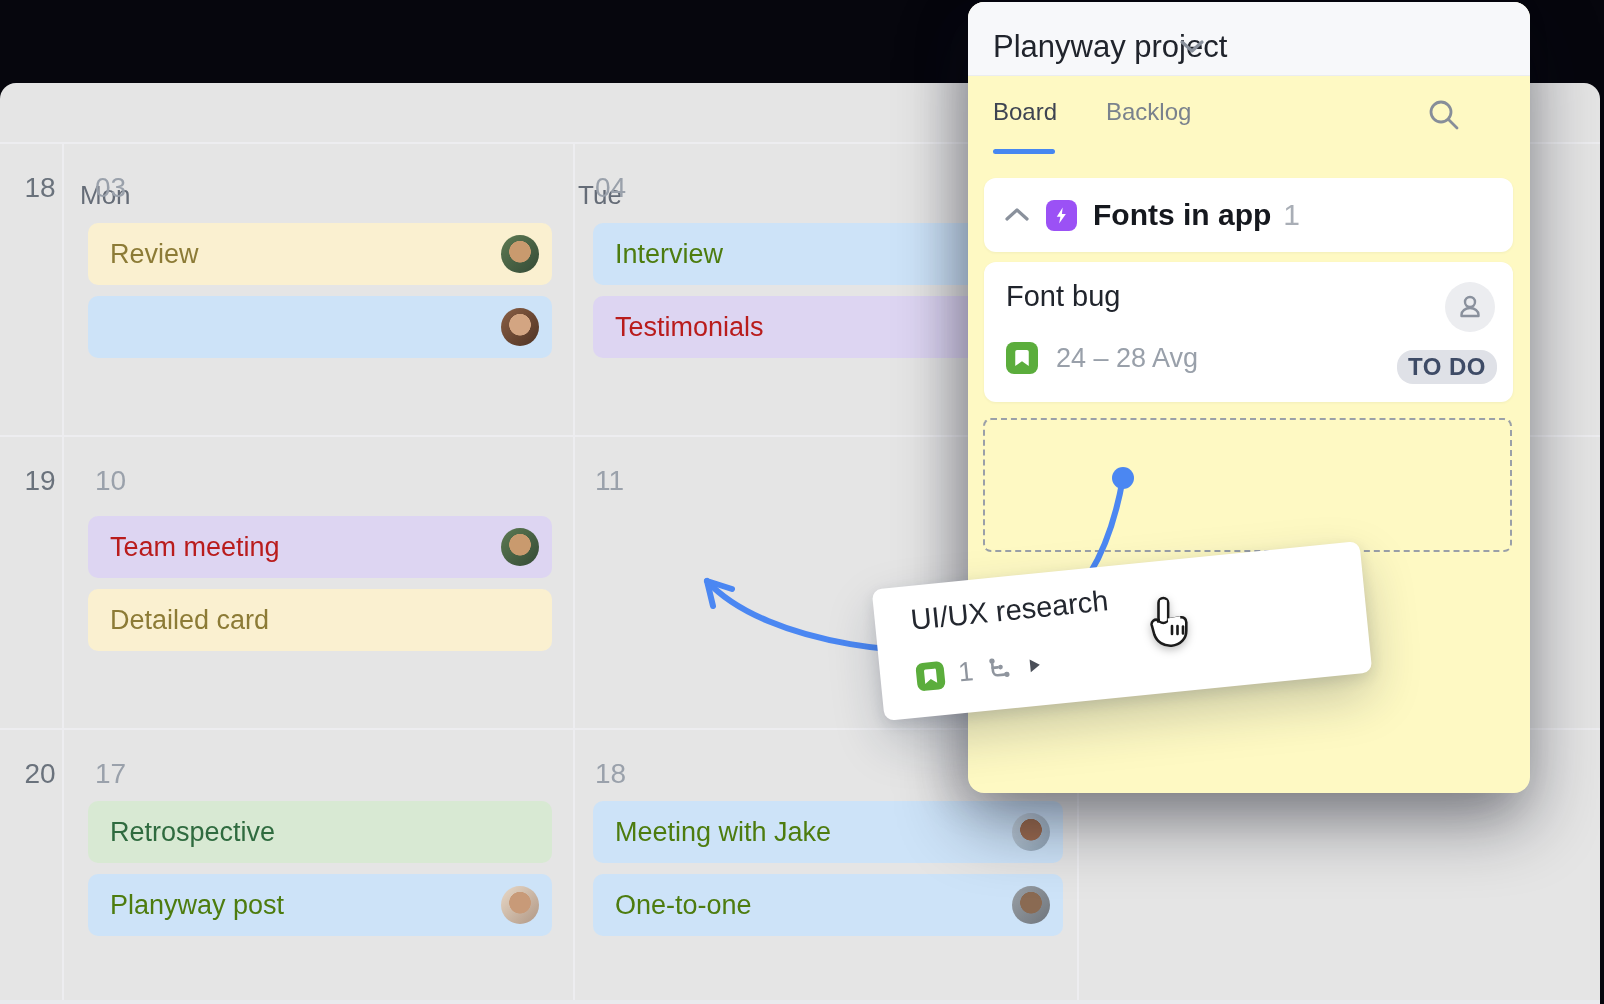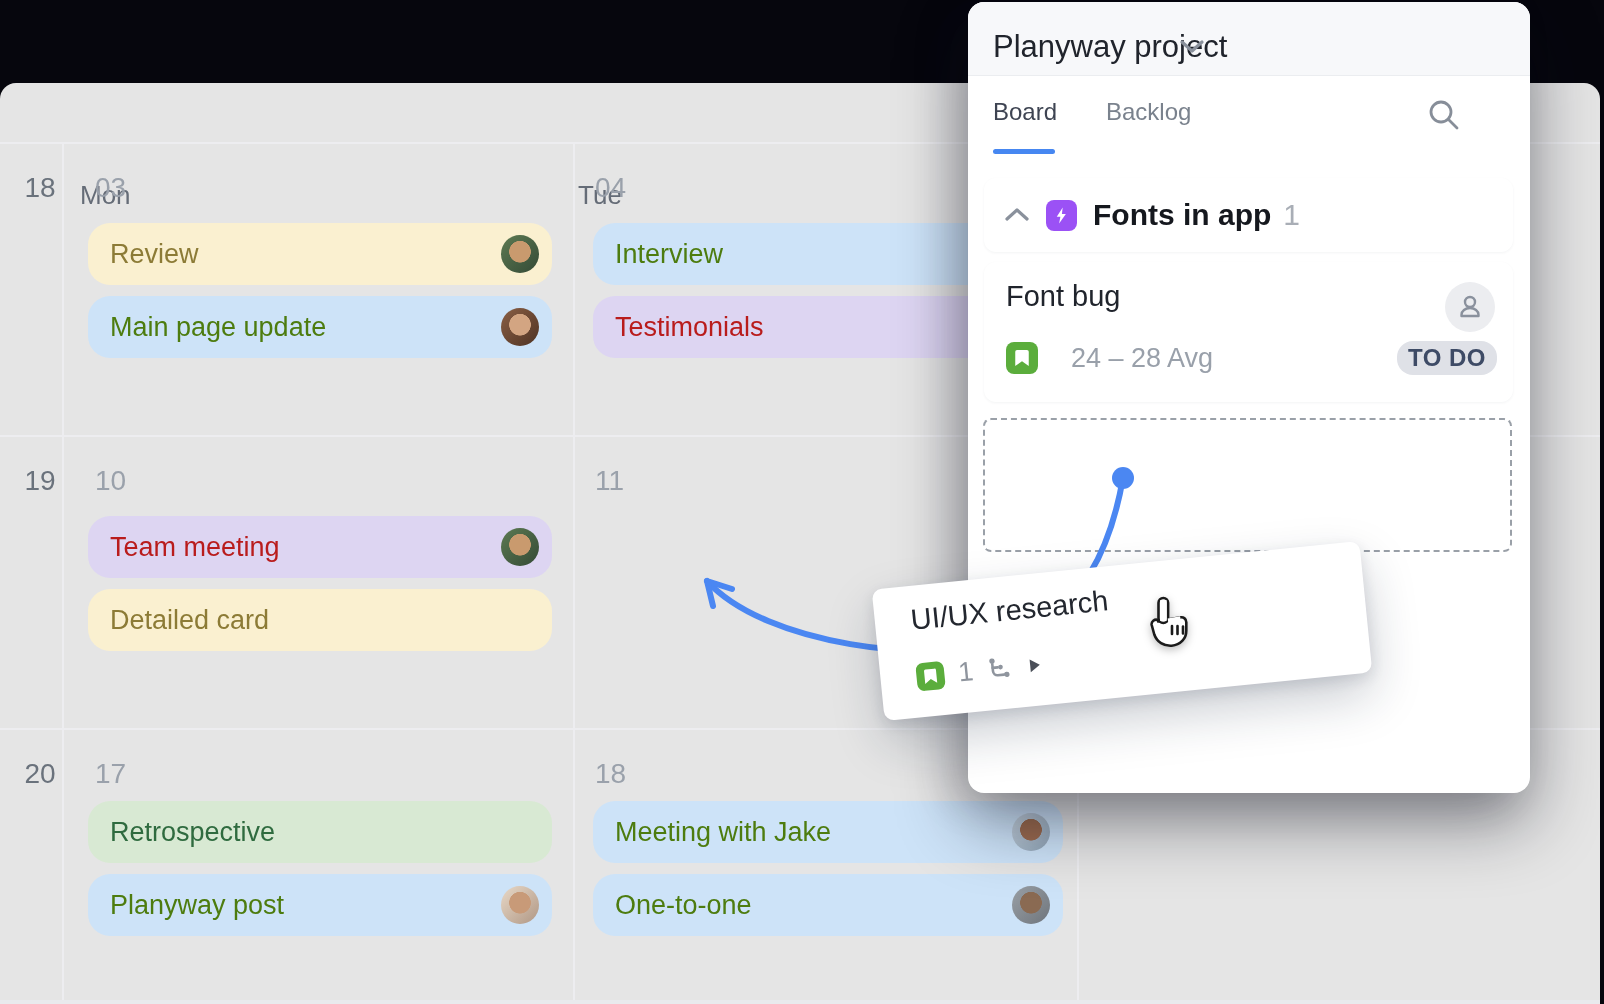--- a/index.html
+++ b/index.html
@@ -14,38 +14,38 @@
     position:absolute;left:0;top:83px;width:1600px;height:917px;
     background:#e5e5e5;border-radius:16px 16px 0 0;z-index:1;
   }
   .bottom-strip{position:absolute;left:0;top:1000px;width:1600px;height:4px;background:#e9eaed;z-index:0;}
   .day-label{position:absolute;top:97px;font-size:26px;color:#656c77;z-index:2;}
   .hline{position:absolute;left:0;width:1600px;height:2px;background:#ededf0;z-index:2;}
   .vline{position:absolute;top:142px;width:2px;height:858px;background:#ededf0;z-index:2;}
   .week-num{position:absolute;left:20px;width:40px;text-align:center;font-size:28px;color:#6a727c;z-index:2;}
   .date-num{position:absolute;font-size:28px;color:#9aa1ab;z-index:2;}
   .event{
-    position:absolute;height:62px;border-radius:22px;z-index:3;
+    position:absolute;height:62px;border-radius:10px;z-index:3;
     display:flex;align-items:center;box-sizing:border-box;padding-left:22px;
     font-size:27px;
   }
   .ev-yellow{background:#faf0d0;color:#8c7b36;}
   .ev-blue{background:#cde3f8;color:#4d7c0f;}
   .ev-purple{background:#ddd5f2;color:#b91c1c;}
   .ev-green{background:#d8e9d3;color:#2f6b3f;}
   .av{position:absolute;right:13px;top:50%;transform:translateY(-50%);width:38px;height:38px;border-radius:50%;}
   .av-man1{background:radial-gradient(circle at 50% 44%,#c99a6e 0 37%,rgba(0,0,0,0) 39%),linear-gradient(135deg,#5d7a52,#344a36);}
   .av-woman1{background:radial-gradient(circle at 50% 44%,#d3a582 0 37%,rgba(0,0,0,0) 39%),linear-gradient(135deg,#8a5f45,#4f3323);}
   .av-woman2{background:radial-gradient(circle at 50% 44%,#c89a78 0 37%,rgba(0,0,0,0) 39%),linear-gradient(135deg,#e8d9c8,#b09784);}
   .av-man2{background:radial-gradient(circle at 50% 44%,#9c6b4f 0 37%,rgba(0,0,0,0) 39%),linear-gradient(135deg,#c9d6e2,#8fa3b5);}
   .av-man3{background:radial-gradient(circle at 50% 44%,#8a6a52 0 37%,rgba(0,0,0,0) 39%),linear-gradient(135deg,#9aa0a6,#6f757c);}
   
   .panel{
     position:absolute;left:968px;top:2px;width:562px;height:791px;
-    background:#ffffff;border-radius:16px;z-index:10;
+    background:#fef9c3;border-radius:16px;z-index:10;
     box-shadow:-18px 10px 40px rgba(15,20,35,.12),0 28px 70px rgba(8,12,25,.45);
   }
   .panel-header{
     position:absolute;left:0;top:0;width:100%;height:74px;background:#f7f8fa;
     border-radius:16px 16px 0 0;border-bottom:1px solid rgba(20,30,50,.05);box-sizing:border-box;
   }
   .project-title{position:absolute;left:25px;top:27px;font-size:31px;font-weight:500;color:#20242c;}
   .chevron-down{position:absolute;left:210px;top:36px;}
   .tab{position:absolute;top:96px;font-size:24px;font-weight:500;}
   .tab.active{color:#3e4452;}
@@ -60,24 +60,24 @@
   .sec-icon{width:31px;height:31px;border-radius:8px;background:#9b51f5;margin-left:16px;display:flex;align-items:center;justify-content:center;}
   .sec-title{margin-left:16px;font-size:30px;font-weight:700;color:#15181e;}
   .sec-count{margin-left:12px;font-size:30px;color:#a9aeb6;}
   .task-card{
     position:absolute;left:16px;top:260px;width:529px;height:140px;border-radius:12px;background:#ffffff;
     box-shadow:0 1px 3px rgba(20,30,50,.05);
   }
   .task-title{position:absolute;left:22px;top:18px;font-size:29px;font-weight:500;color:#20242c;}
   .member-chip{position:absolute;right:18px;top:20px;width:50px;height:50px;border-radius:50%;background:#ecedf0;display:flex;align-items:center;justify-content:center;}
   .green-badge{width:32px;height:32px;border-radius:8px;background:#5bad3c;display:flex;align-items:center;justify-content:center;}
-  .task-meta{position:absolute;left:22px;top:80px;display:flex;align-items:center;gap:33px;}
+  .task-meta{position:absolute;left:22px;top:80px;display:flex;align-items:center;gap:18px;}
   .estimate{font-size:27px;color:#99a0aa;}
   .status-badge{
-    position:absolute;right:16px;top:79px;height:34px;padding:0 11px;border-radius:16px;background:#dfe1e7;
+    position:absolute;right:16px;top:88px;height:34px;padding:0 11px;border-radius:16px;background:#dfe1e7;
     font-size:24px;font-weight:700;color:#3e4b66;display:flex;align-items:center;letter-spacing:.5px;
   }
   .dropzone{
     position:absolute;left:15px;top:416px;width:525px;height:130px;border:2.5px dashed #9aa0a8;border-radius:8px;
   }
   
   .arrow-svg{position:absolute;left:660px;top:430px;z-index:20;pointer-events:none;}
   .drag-card{
     position:absolute;left:877px;top:565px;width:490px;height:132px;border-radius:10px;background:#ffffff;z-index:30;
     transform:rotate(-5.7deg);
@@ -114,21 +114,20 @@
 <span class="date-num" style="left:95px;top:465px;">10</span>
 <span class="date-num" style="left:595px;top:465px;">11</span>
 <span class="date-num" style="left:95px;top:758px;">17</span>
 <span class="date-num" style="left:595px;top:758px;">18</span>
 
 <div class="event ev-yellow" style="left:88px;top:223px;width:464px;">
   <span>Review</span>
   <span class="av av-man1"></span>
 </div>
 <div class="event ev-blue" style="left:88px;top:296px;width:464px;">
-  <span>Main page update</span>
   <span class="av av-woman1"></span>
 </div>
 <div class="event ev-blue" style="left:593px;top:223px;width:470px;">
   <span>Interview</span>
 </div>
 <div class="event ev-purple" style="left:593px;top:296px;width:470px;">
   <span>Testimonials</span>
 </div>
 
 <div class="event ev-purple" style="left:88px;top:516px;width:464px;">

